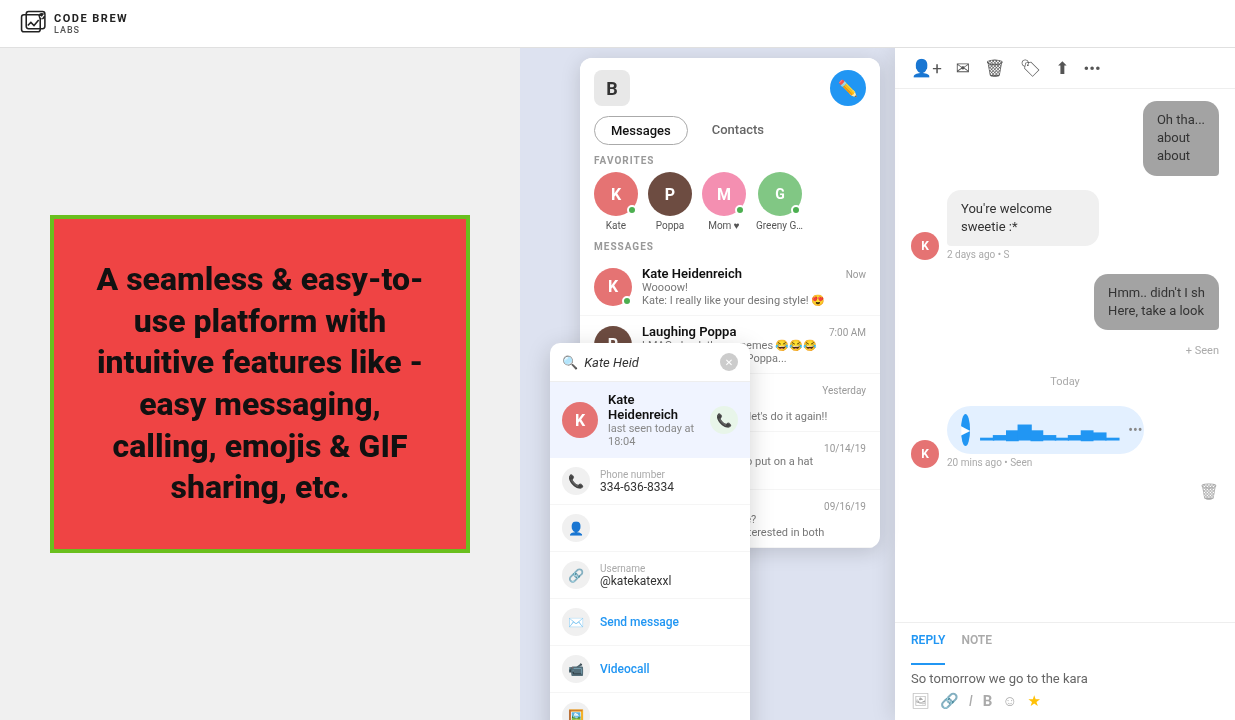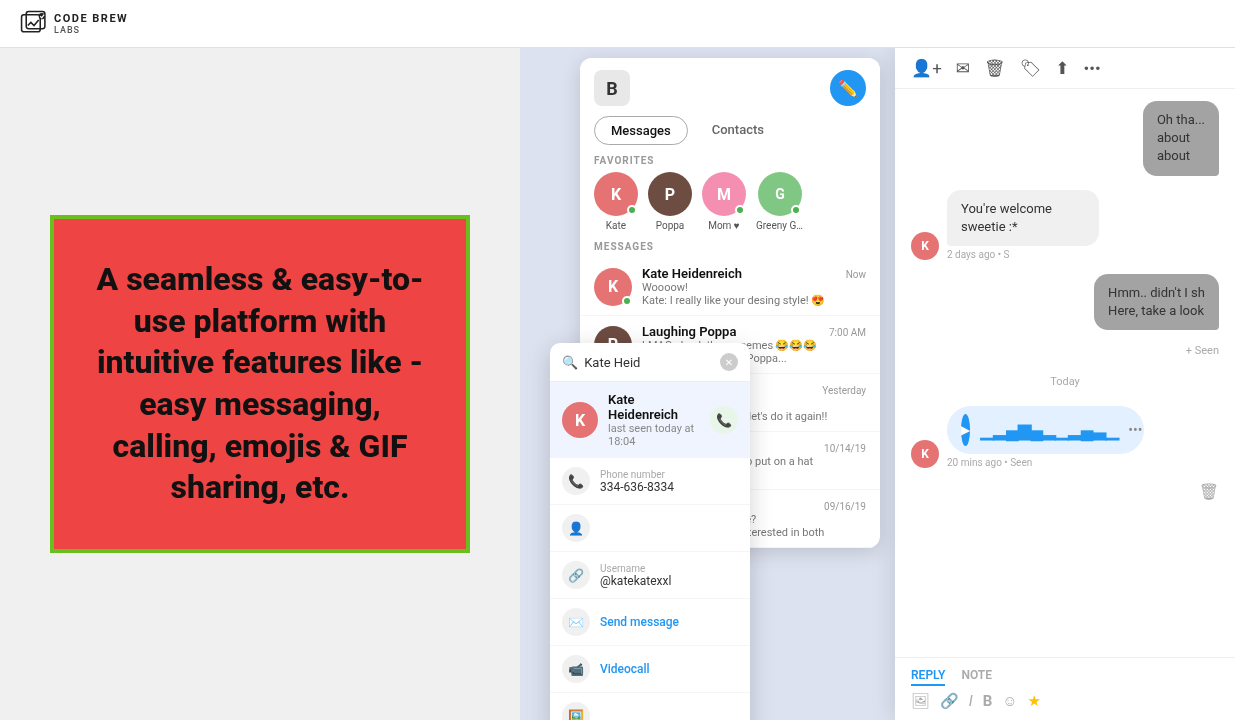--- a/index.html
+++ b/index.html
@@ -286,20 +286,21 @@
       border-bottom: 1px solid #eee;
     }
     .search-icon-sm {
       color: #999;
       font-size: 13px;
     }
     .search-input-text {
       font-size: 13px;
       color: #333;
       flex: 1;
+      font-style: italic;
     }
     .search-close {
       width: 18px;
       height: 18px;
       background: #ccc;
       border-radius: 50%;
       display: flex;
       align-items: center;
       justify-content: center;
       font-size: 10px;
@@ -498,21 +499,21 @@
       margin-bottom: 6px;
     }
     .reply-tab {
       font-size: 12px;
       font-weight: 600;
       cursor: pointer;
     }
     .reply-tab.active {
       color: #2196F3;
       border-bottom: 2px solid #2196F3;
-      padding-bottom: 2px;
+      padding-bottom: 16px;
     }
     .reply-tab.inactive { color: #aaa; }
     .reply-input-row {
       display: flex;
       align-items: center;
     }
     .reply-input-text {
       font-size: 13px;
       color: #666;
       flex: 1;
@@ -811,20 +812,23 @@
         <div style="align-self:flex-end;">
           <span class="delete-icon">🗑</span>
         </div>
       </div>
 
       <div class="chat-reply-area">
         <div class="reply-tabs">
           <div class="reply-tab active">REPLY</div>
           <div class="reply-tab inactive">NOTE</div>
         </div>
+        <div class="reply-input-row">
+          <div class="reply-input-text">So tomorrow we go to the kara</div>
+        </div>
         <div class="reply-toolbar">
           <span class="reply-tool-icon">🖼</span>
           <span class="reply-tool-icon">🔗</span>
           <span class="reply-tool-icon"><i>I</i></span>
           <span class="reply-tool-icon"><b>B</b></span>
           <span class="reply-tool-icon">☺</span>
           <span class="reply-tool-icon reply-star-icon">★</span>
         </div>
       </div>
     </div>

